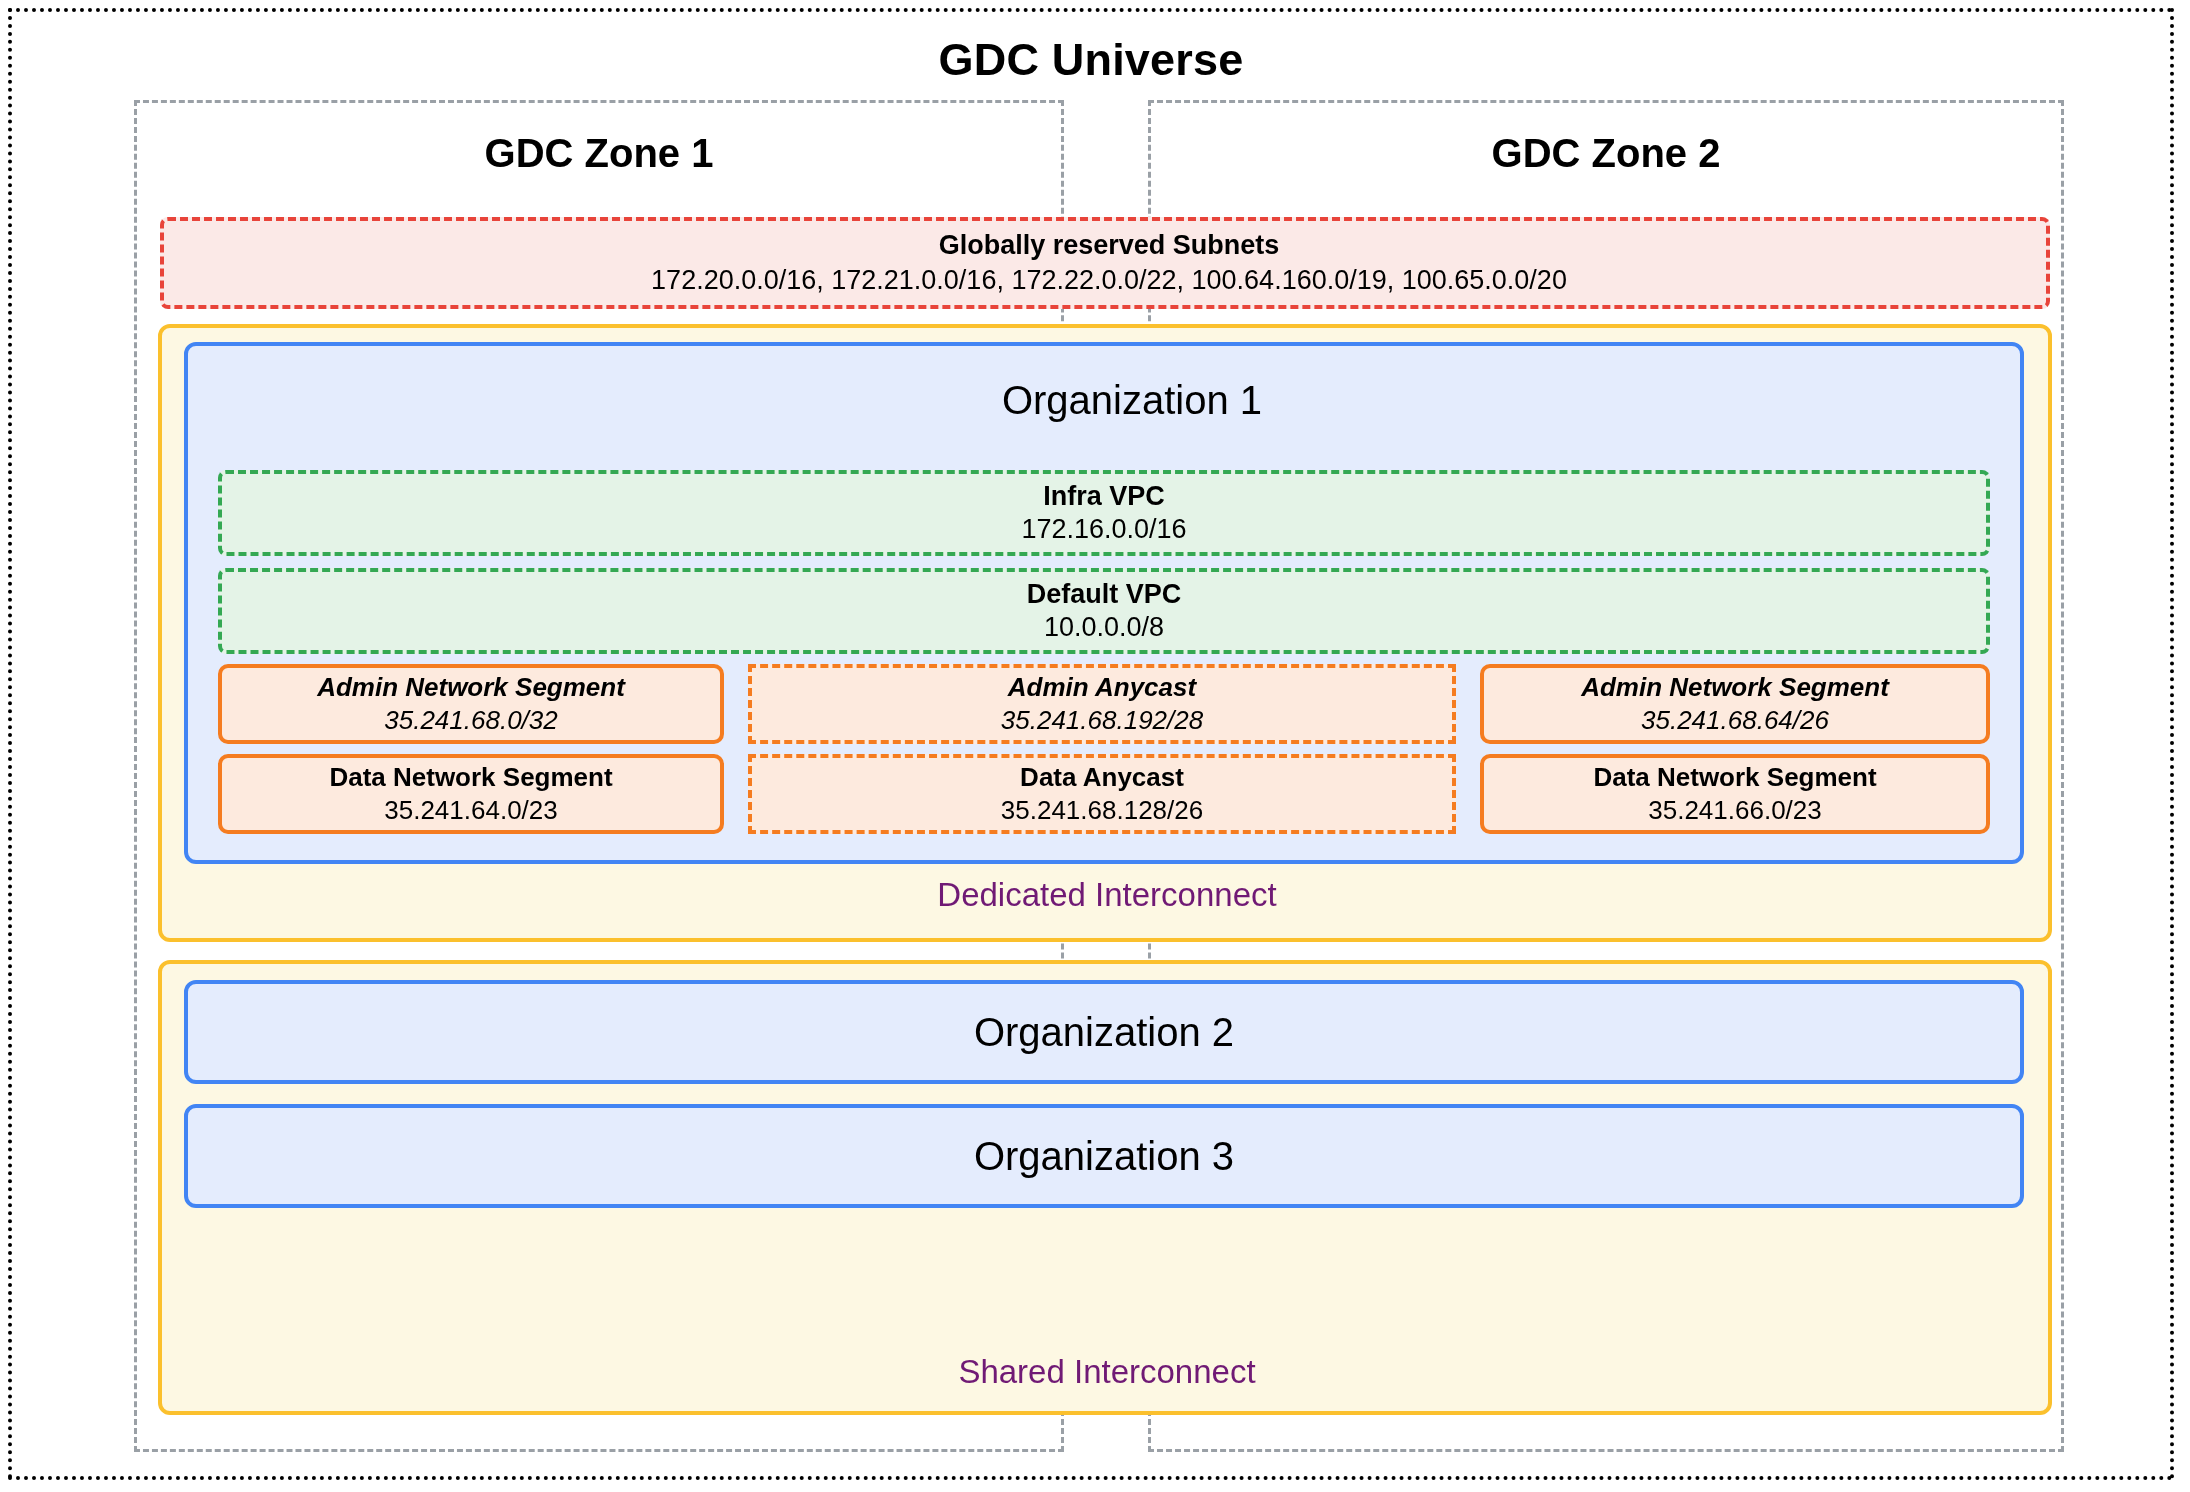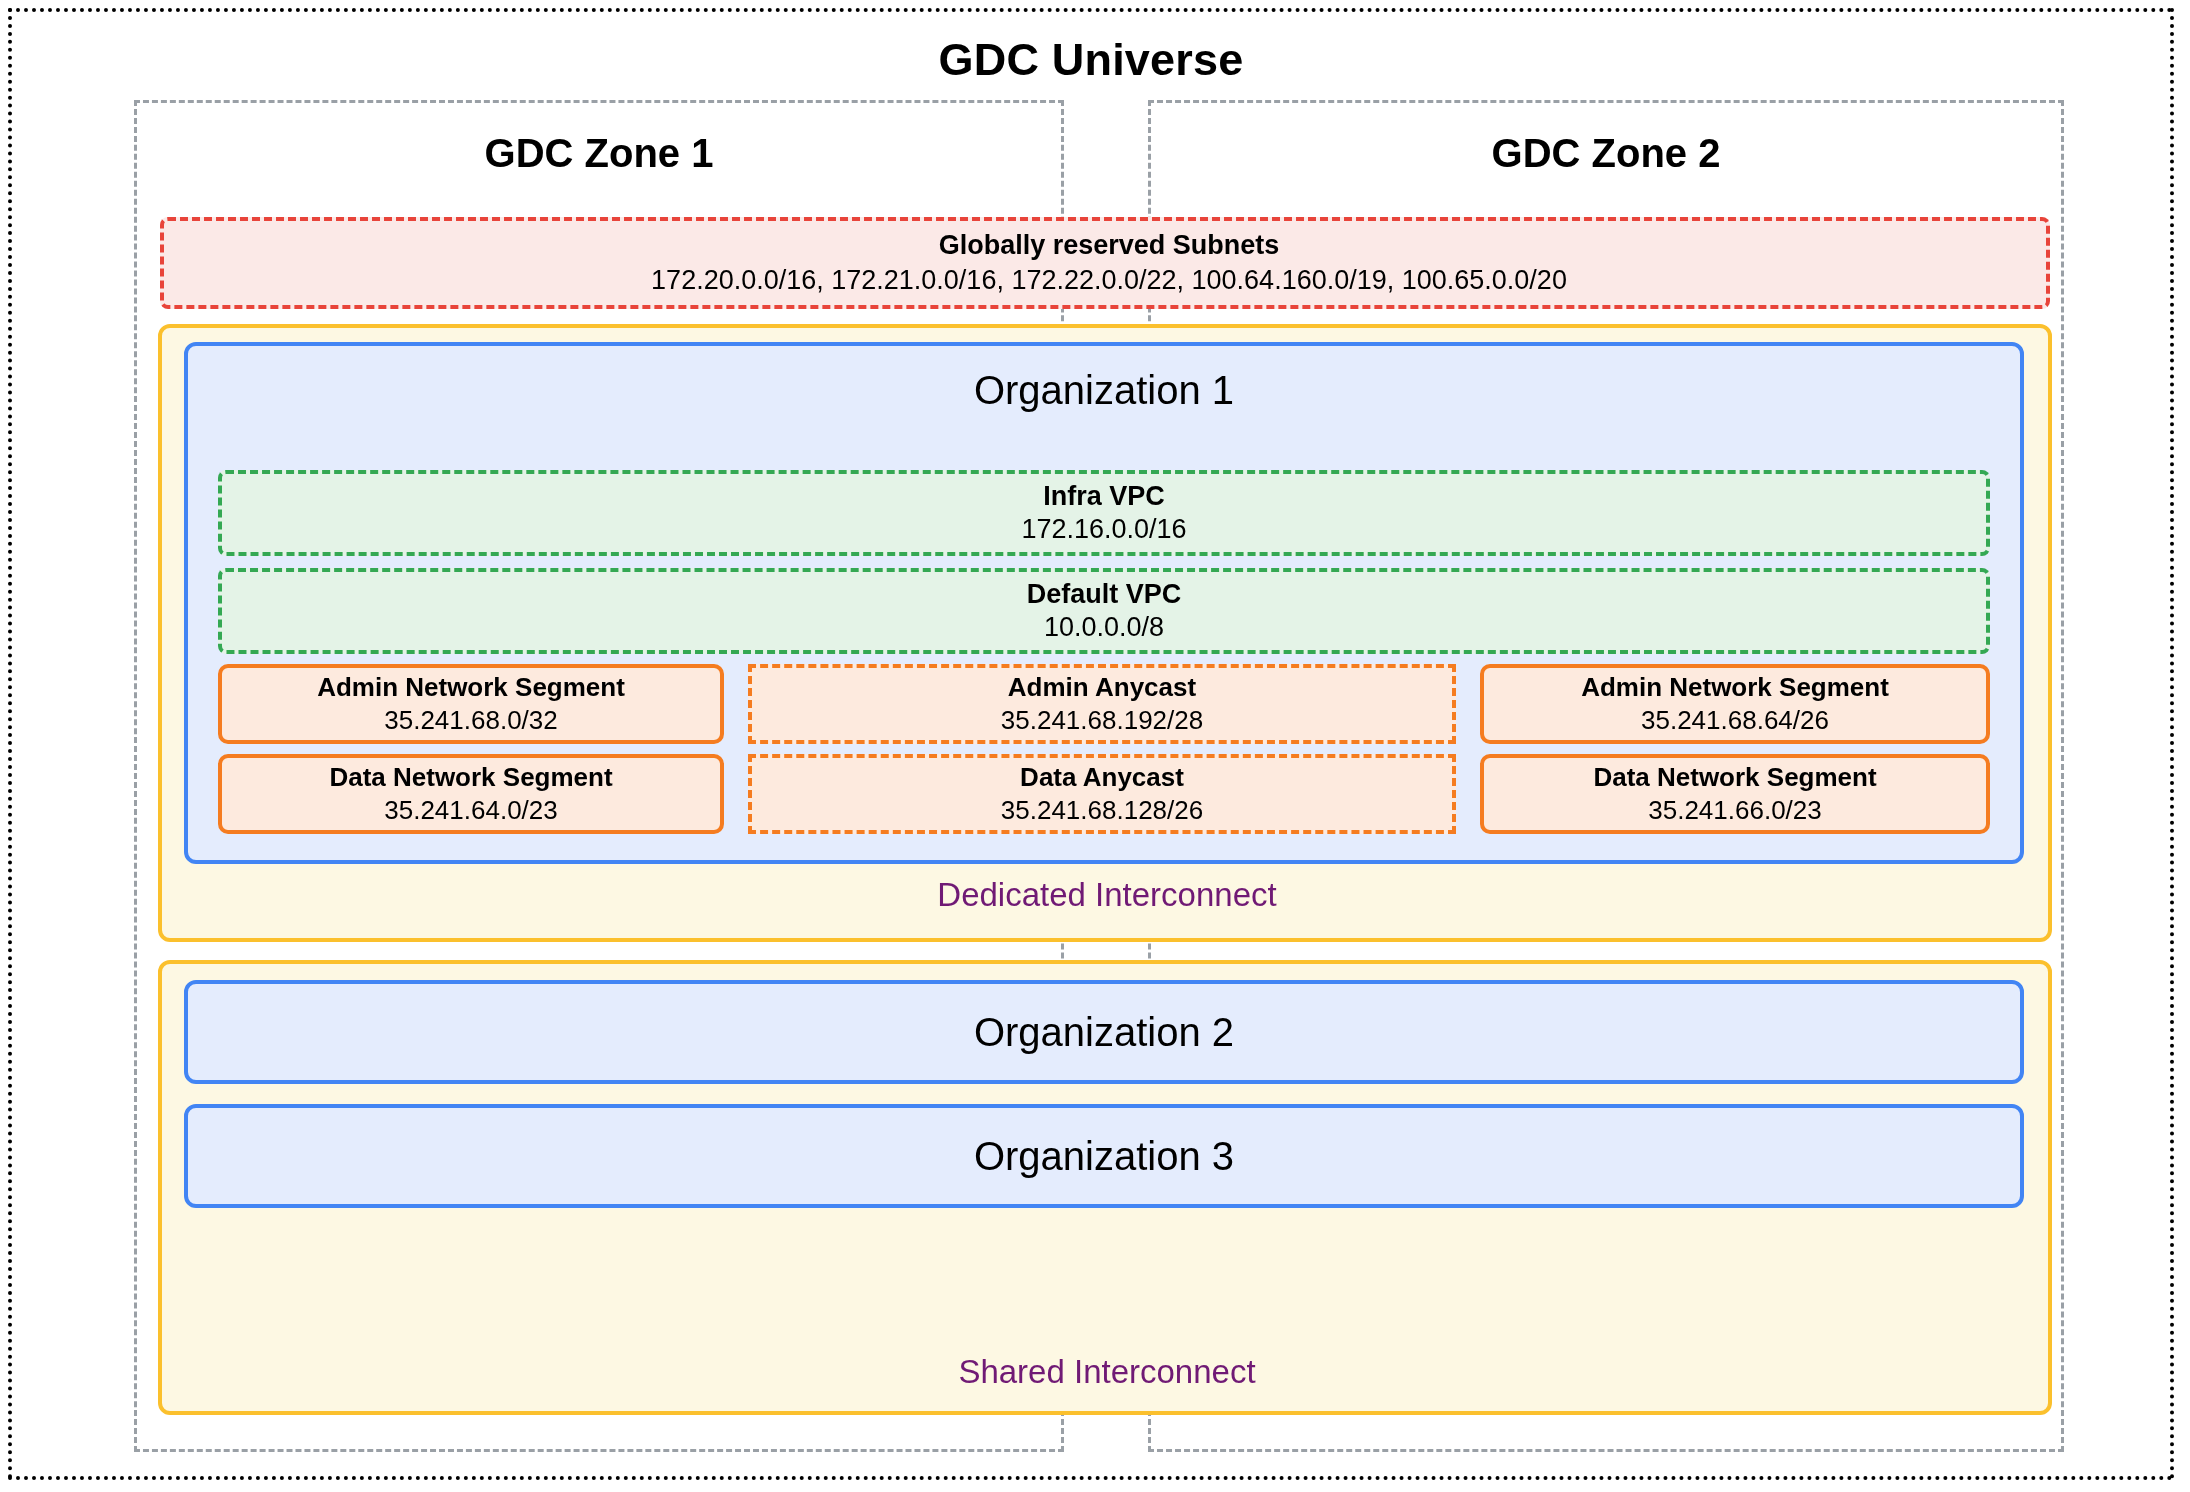--- a/index.html
+++ b/index.html
@@ -129,21 +129,21 @@
     height: 522px;
   }
   .org-title {
     position: absolute;
     left: 0;
     width: 100%;
     text-align: center;
     font-size: 40px;
     font-weight: normal;
   }
-  .org-1 .org-title { top: 22px; }
+  .org-1 .org-title { top: 32px; padding-left: 28px; }
 
   .org-small {
     height: 104px;
     display: flex;
     align-items: center;
     justify-content: center;
   }
   .org-2 { top: 16px;  }
   .org-3 { top: 140px; }
   .org-n { top: 264px; }
@@ -183,21 +183,21 @@
     border-radius: 10px;
     display: flex;
     flex-direction: column;
     align-items: center;
     justify-content: center;
     gap: 2px;
   }
   .seg-solid  { border: 4px solid  #f57c20; }
   .seg-dashed { border: 4px dashed #f57c20; border-radius: 0; }
 
-  .seg-row-admin { top: 318px; }
+  .seg-row-admin { top: 318px; font-style: italic; }
   .seg-row-data  { top: 408px; }
 
   .seg-col-left   { left: 30px;  width: 506px; }
   .seg-col-center { left: 560px; width: 708px; }
   .seg-col-right  { left: 1292px; width: 510px; }
 
   .seg-title { font-size: 26px; font-weight: bold; }
   .seg-cidr  { font-size: 26px; font-weight: normal; }
 </style>
 </head>

